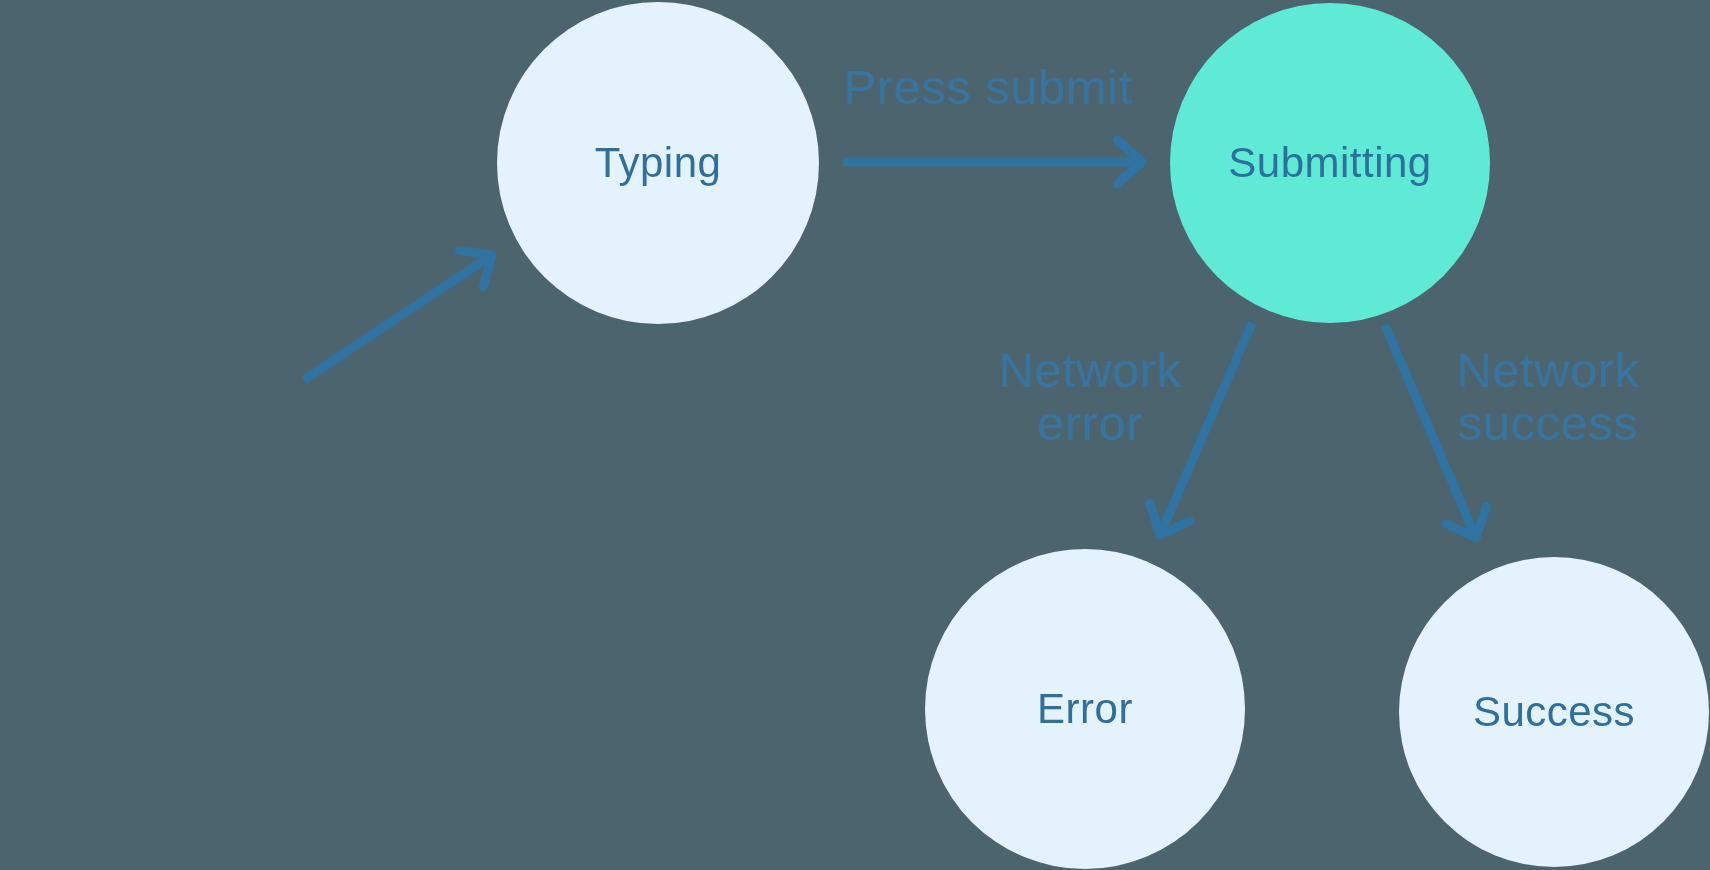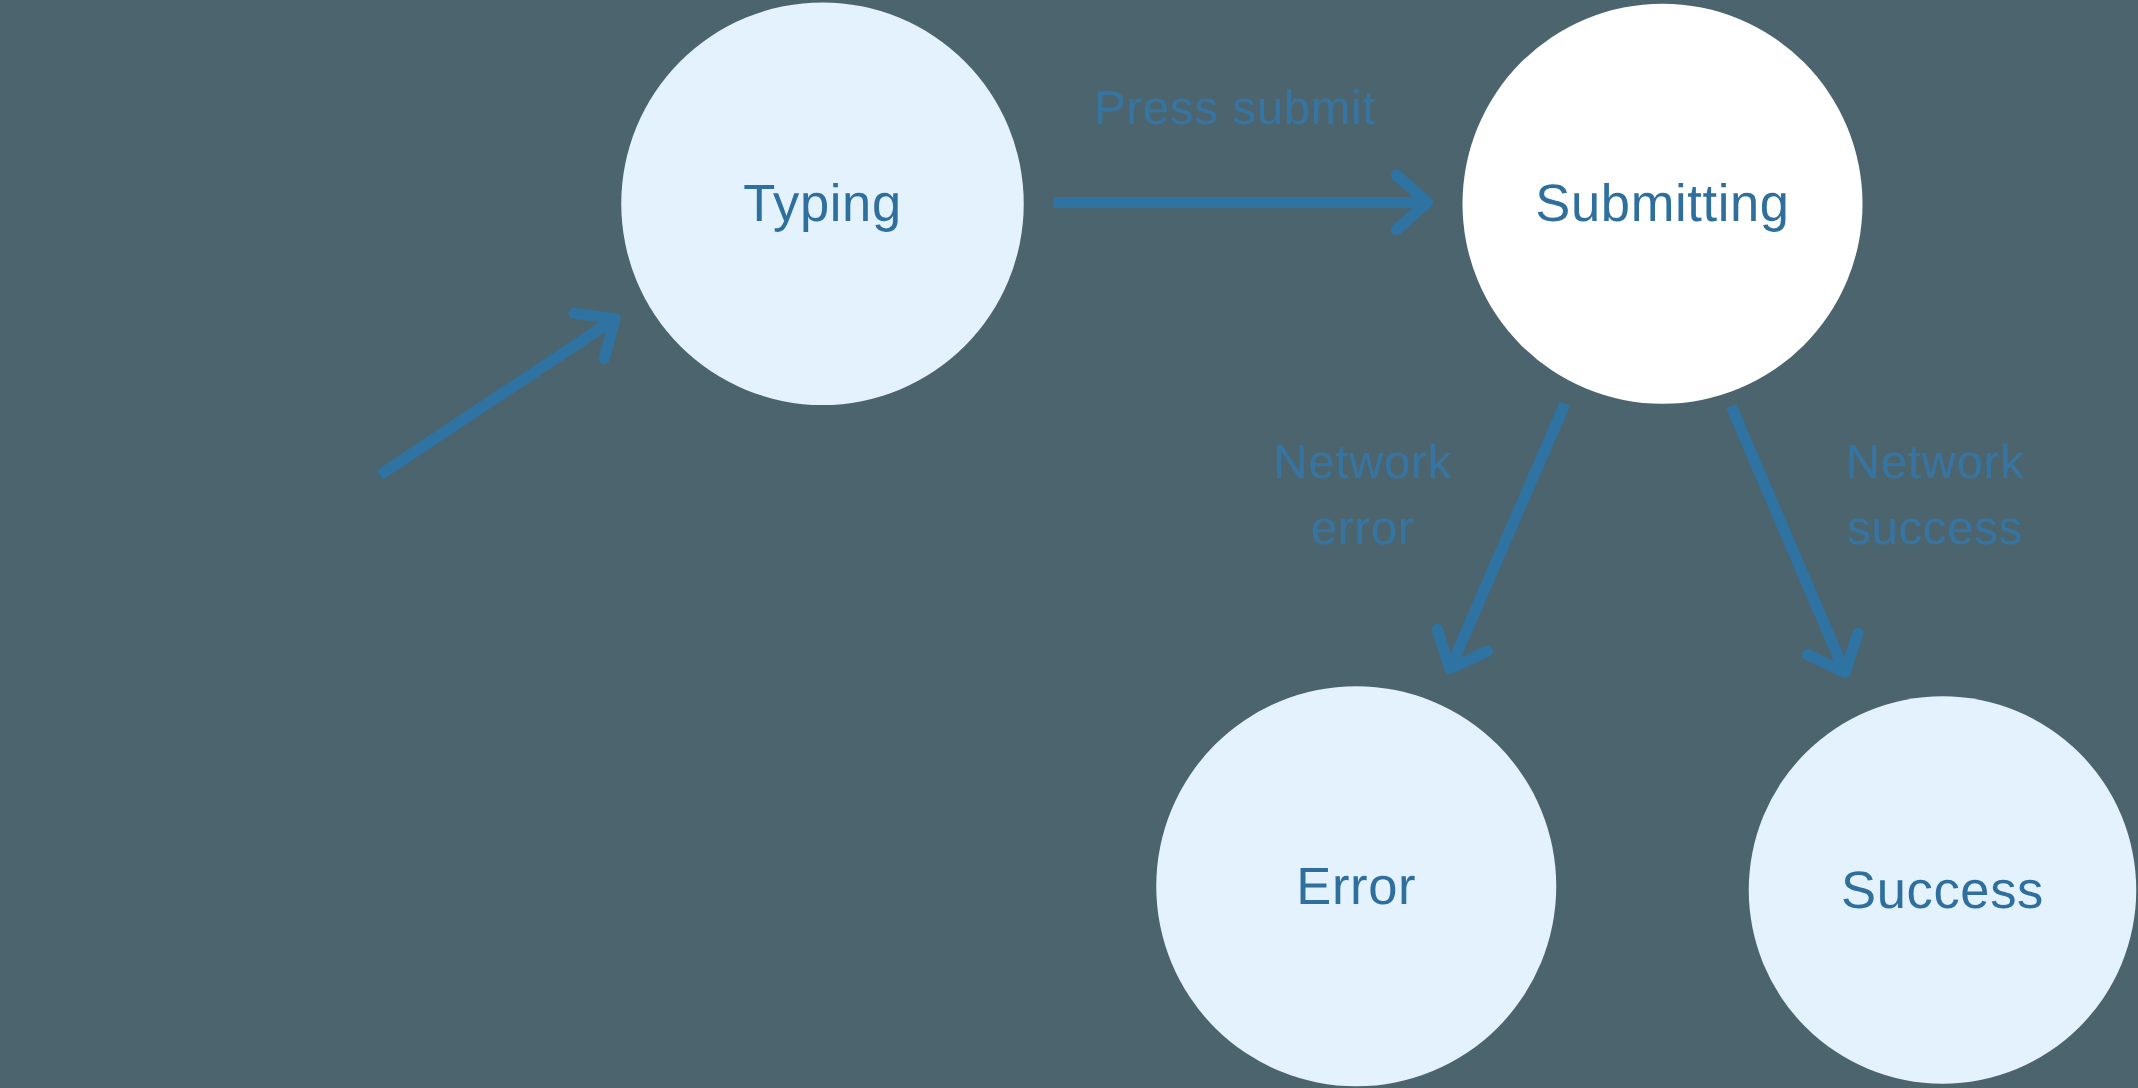--- a/index.html
+++ b/index.html
@@ -22,41 +22,41 @@
   .state-label {
     font-size: 42px;
     font-weight: 500;
     letter-spacing: 0.5px;
     white-space: nowrap;
   }
   .edge-label {
     position: absolute;
     transform: translateX(-50%);
     text-align: center;
-    font-size: 38px;
+    font-size: 49px;
     font-weight: 500;
     letter-spacing: 0.5px;
     line-height: 53px;
     white-space: nowrap;
     opacity: 0.93;
   }
   svg.edges {
     position: absolute;
     left: 0;
     top: 0;
   }
 </style>
 </head>
 <body>
 
 <div id="canvas" style="width: 1710px; height: 870px; background: rgb(76, 100, 110);">
     <div class="state-node" style="left: 497px; top: 2px; width: 322px; height: 322px; background: rgb(227, 242, 253);">
       <span class="state-label" style="color: rgb(46, 111, 158);">Typing</span>
     </div>
-    <div class="state-node" style="left: 1170px; top: 3px; width: 320px; height: 320px; background: #ffffff;">
+    <div class="state-node" style="left: 1170px; top: 3px; width: 320px; height: 320px; background: #5eead4;">
       <span class="state-label" style="color: rgb(46, 111, 158);">Submitting</span>
     </div>
     <div class="state-node" style="left: 925px; top: 549px; width: 320px; height: 320px; background: rgb(227, 242, 253);">
       <span class="state-label" style="color: rgb(46, 111, 158);">Error</span>
     </div>
     <div class="state-node" style="left: 1399px; top: 557px; width: 310px; height: 310px; background: rgb(227, 242, 253);">
       <span class="state-label" style="color: rgb(46, 111, 158);">Success</span>
     </div>
     <svg class="edges" width="1710" height="870" viewBox="0 0 1710 870">
       <g>

